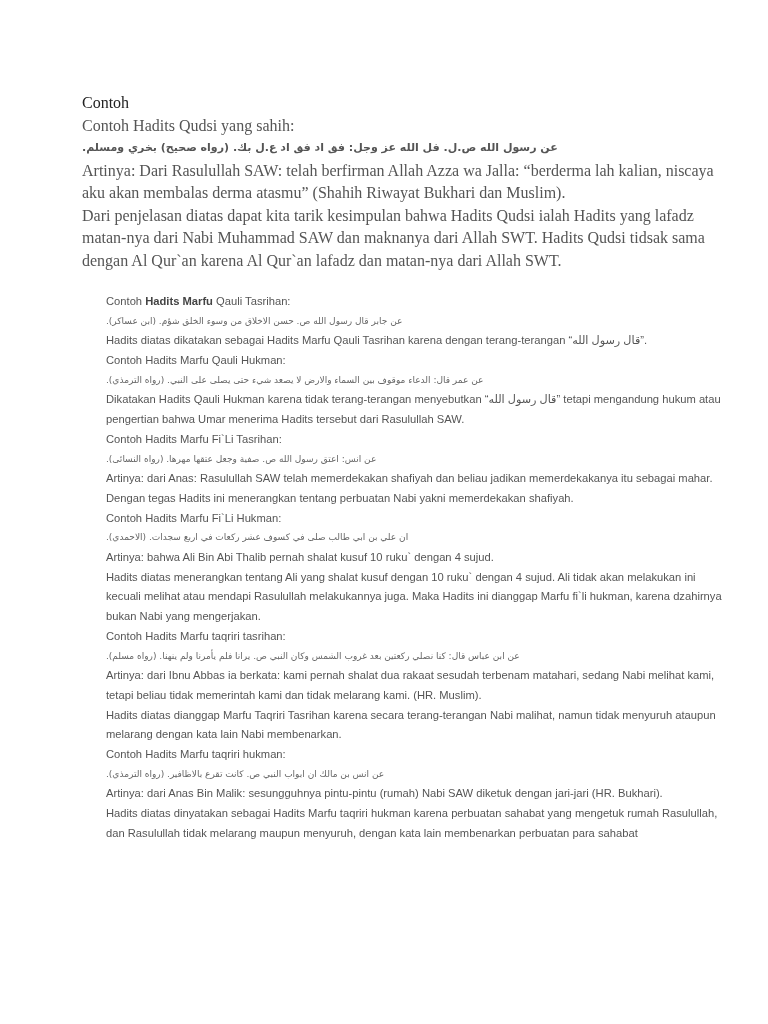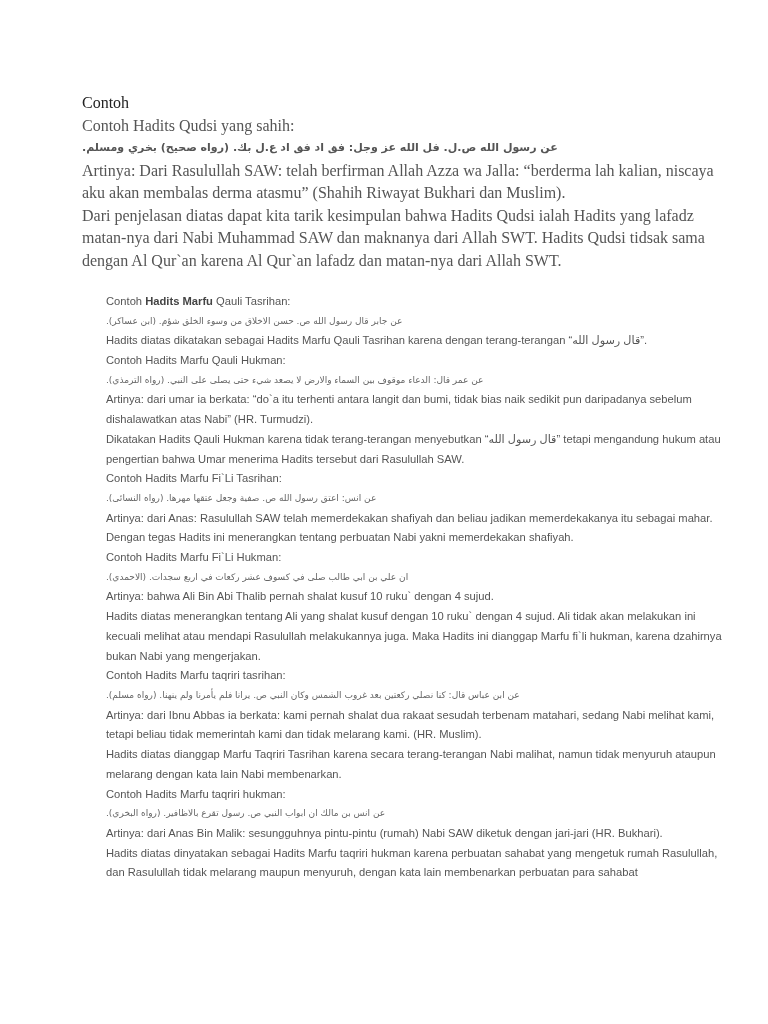--- a/index.html
+++ b/index.html
@@ -88,37 +88,36 @@
   <div class="sans-block">
 
     <p>
       <span>Contoh </span><b>Hadits Marfu</b><span> Qauli Tasrihan:</span>
     </p>
     <div class="arabic-line">عن جابر قال رسول الله ص. حسن الاخلاق من وسوء الخلق شؤم. (ابن عساكر).</div>
     <p>Hadits diatas dikatakan sebagai Hadits Marfu Qauli Tasrihan karena dengan terang-terangan “قال رسول الله”.</p>
 
     <p>Contoh Hadits Marfu Qauli Hukman:</p>
     <div class="arabic-line">عن عمر قال: الدعاء موقوف بين السماء والارض لا يصعد شيء حتى يصلى على النبي. (رواه الترمذي).</div>
-    <p>Artinya: dari umar ia berkata: “do`a itu terhenti antara langit dan bumi, tidak bias naik sedikit pun daripadanya sebelum dishalawatkan atas Nabi” (HR. Turmudzi).</p>
     <p>Dikatakan Hadits Qauli Hukman karena tidak terang-terangan menyebutkan “قال رسول الله” tetapi mengandung hukum atau pengertian bahwa Umar menerima Hadits tersebut dari Rasulullah SAW.</p>
 
     <p>Contoh Hadits Marfu Fi`Li Tasrihan:</p>
     <div class="arabic-line">عن انس: اعتق رسول الله ص. صفية وجعل عتقها مهرها. (رواه النسائى).</div>
     <p>Artinya: dari Anas: Rasulullah SAW telah memerdekakan shafiyah dan beliau jadikan memerdekakanya itu sebagai mahar.</p>
     <p>Dengan tegas Hadits ini menerangkan tentang perbuatan Nabi yakni memerdekakan shafiyah.</p>
 
     <p>Contoh Hadits Marfu Fi`Li Hukman:</p>
     <div class="arabic-line">ان علي بن ابي طالب صلى في كسوف عشر ركعات في اربع سجدات. (الاحمدي).</div>
     <p>Artinya: bahwa Ali Bin Abi Thalib pernah shalat kusuf 10 ruku` dengan 4 sujud.</p>
     <p>Hadits diatas menerangkan tentang Ali yang shalat kusuf dengan 10 ruku` dengan 4 sujud. Ali tidak akan melakukan ini kecuali melihat atau mendapi Rasulullah melakukannya juga. Maka Hadits ini dianggap Marfu fi`li hukman, karena dzahirnya bukan Nabi yang mengerjakan.</p>
 
     <p>Contoh Hadits Marfu taqriri tasrihan:</p>
     <div class="arabic-line">عن ابن عباس قال: كنا نصلي ركعتين بعد غروب الشمس وكان النبي ص. يرانا فلم يأمرنا ولم ينهنا. (رواه مسلم).</div>
     <p>Artinya: dari Ibnu Abbas ia berkata: kami pernah shalat dua rakaat sesudah terbenam matahari, sedang Nabi melihat kami, tetapi beliau tidak memerintah kami dan tidak melarang kami. (HR. Muslim).</p>
     <p>Hadits diatas dianggap Marfu Taqriri Tasrihan karena secara terang-terangan Nabi malihat, namun tidak menyuruh ataupun melarang dengan kata lain Nabi membenarkan.</p>
 
     <p>Contoh Hadits Marfu taqriri hukman:</p>
-    <div class="arabic-line">عن انس بن مالك ان ابواب النبي ص. رسول تقرع بالاظافير. (رواه البخري).</div>
+    <div class="arabic-line">عن انس بن مالك ان ابواب النبي ص. كانت تقرع بالاظافير. (رواه الترمذي).</div>
     <p>Artinya: dari Anas Bin Malik: sesungguhnya pintu-pintu (rumah) Nabi SAW diketuk dengan jari-jari (HR. Bukhari).</p>
     <p>Hadits diatas dinyatakan sebagai Hadits Marfu taqriri hukman karena perbuatan sahabat yang mengetuk rumah Rasulullah, dan Rasulullah tidak melarang maupun menyuruh, dengan kata lain membenarkan perbuatan para sahabat</p>
 
   </div>
 </div>
 
 </body></html>

